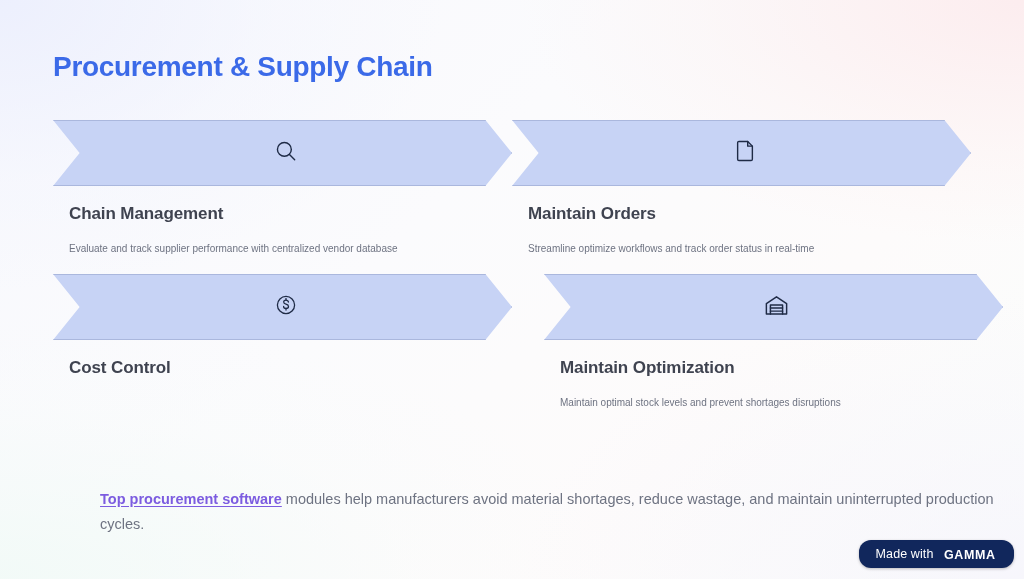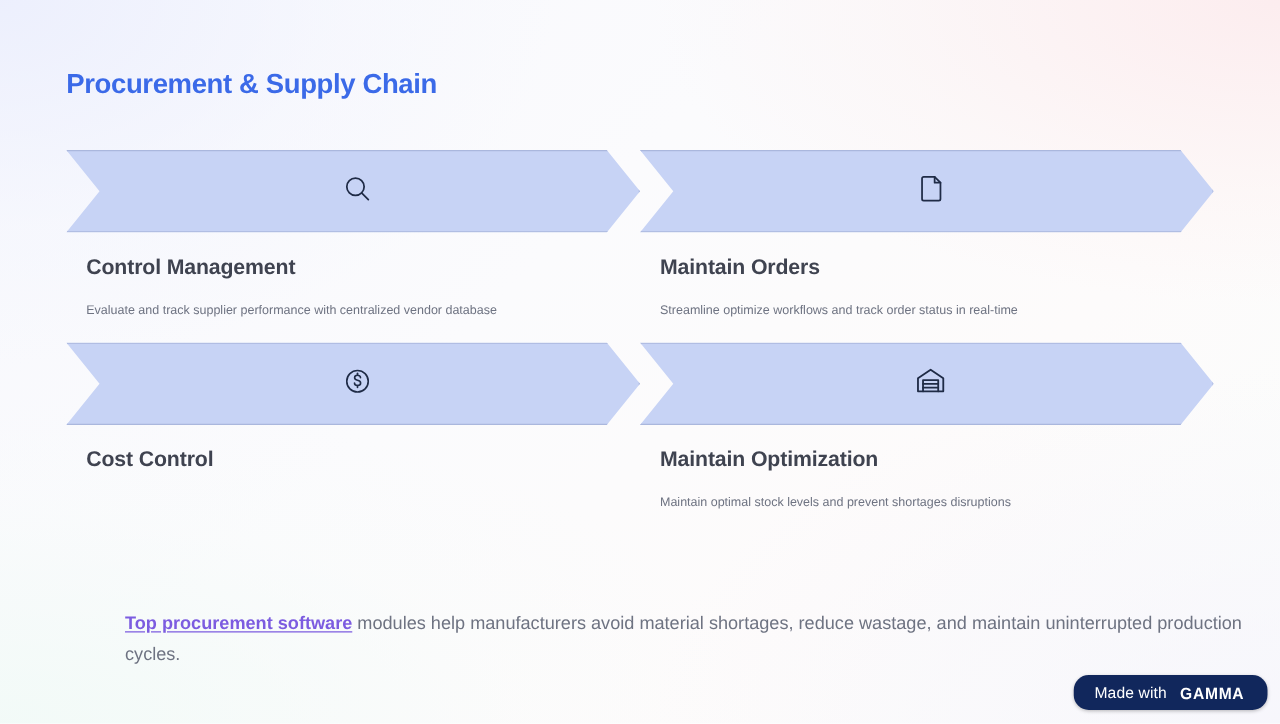--- a/index.html
+++ b/index.html
@@ -25,40 +25,40 @@
       radial-gradient(ellipse 80% 60% at 0% 100%, rgba(240,250,246,0.80) 0%, rgba(248,252,250,0.30) 50%, rgba(255,255,255,0) 75%),
       radial-gradient(ellipse 70% 70% at 100% 100%, rgba(246,244,252,0.75) 0%, rgba(255,255,255,0) 70%),
       linear-gradient(135deg, #f7f8fd 0%, #fbfbfd 40%, #fdfbfb 70%, #fafdfc 100%);
     overflow: hidden;
   }
 
   .title {
     position: absolute;
     left: 53px;
     top: 44px;
-    font-size: 22px;
+    font-size: 28px;
     line-height: 46px;
     font-weight: bold;
     letter-spacing: -0.3px;
     color: #3b6ae8;
     white-space: nowrap;
   }
 
   .grid {
     position: absolute;
     left: 53px;
     top: 120px;
     width: 918px;
   }
 
   .row {
     display: flex;
     width: 100%;
   }
-  .row + .row { margin-top: 13px; }
+  .row + .row { margin-top: 13px; gap: 32px; }
 
   .cell {
     width: 459px;
     box-sizing: border-box;
   }
 
   .chevron {
     position: relative;
     height: 66px;
     width: 459px;
@@ -163,21 +163,21 @@
           <div class="chevron-inner">
             <span class="icon">
               <svg width="26" height="26" viewBox="0 0 24 24" fill="none" stroke="#1f2b46" stroke-width="1.3" stroke-linecap="round">
                 <circle cx="10.5" cy="10.5" r="6.4"></circle>
                 <line x1="15.2" y1="15.2" x2="20" y2="20"></line>
               </svg>
             </span>
           </div>
         </div>
         <div class="card-text">
-          <div class="card-title">Control Management</div>
+          <div class="card-title">Chain Management</div>
           <div class="card-desc">Evaluate and track supplier performance with centralized vendor database</div>
         </div>
       </div>
 
       <div class="cell">
         <div class="chevron">
           <div class="chevron-inner">
             <span class="icon">
               <svg width="26" height="26" viewBox="0 0 24 24" fill="none" stroke="#1f2b46" stroke-width="1.3" stroke-linejoin="round" stroke-linecap="round">
                 <path d="M14.5 3.2 H6.4 A1.2 1.2 0 0 0 5.2 4.4 V19.6 A1.2 1.2 0 0 0 6.4 20.8 H17.6 A1.2 1.2 0 0 0 18.8 19.6 V7.5 Z"></path>

